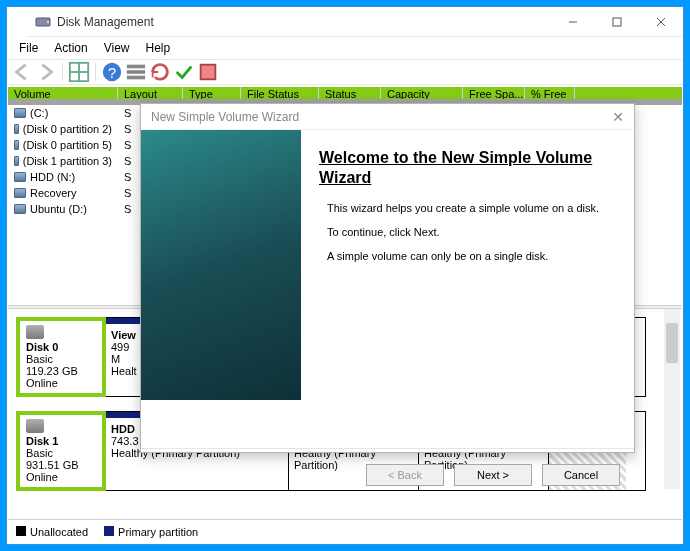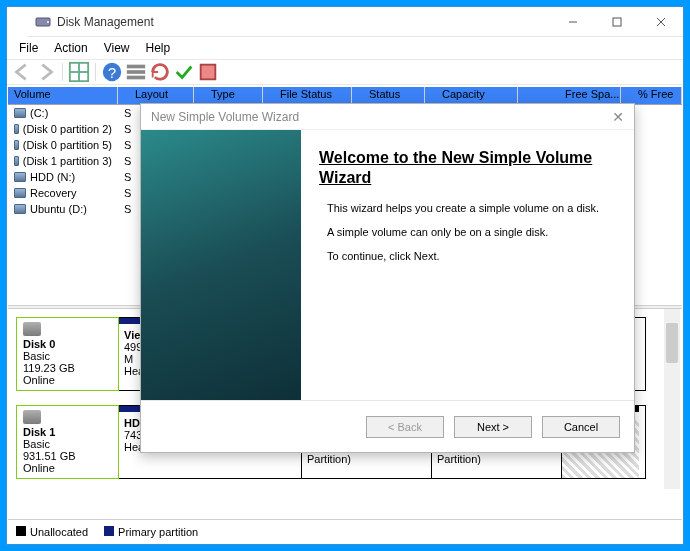--- a/index.html
+++ b/index.html
@@ -10,30 +10,30 @@
   .titletext { flex: 1; color: #333; font-size: 12px; }
   .winbtn { width: 44px; height: 28px; display: flex; align-items: center; justify-content: center; color: #555; }
   .winbtn svg { width: 10px; height: 10px; }
   .menubar { height: 22px; display: flex; align-items: center; padding: 0 4px; background: #fff; }
   .menuitem { padding: 2px 8px; color: #000; }
   .toolbar { height: 26px; display: flex; align-items: center; padding: 2px 4px; gap: 2px; border-top: 1px solid #e8e8e8; border-bottom: 1px solid #e8e8e8; background: #fff; }
   .tbtn { width: 22px; height: 22px; display: flex; align-items: center; justify-content: center; color: #555; }
   .tbtn.disabled { opacity: .4; }
   .tsep { width: 1px; height: 18px; background: #ddd; margin: 0 3px; }
   .content { position: absolute; top: 80px; left: 1px; right: 1px; bottom: 1px; display: flex; flex-direction: column; }
-  .listhdr { display: flex; height: 18px; background: #3b82f6; border-bottom: 1px solid #a3a3a3; justify-content: space-between; }
+  .listhdr { display: flex; height: 18px; background: #84cc16; border-bottom: 6px solid #a3a3a3; }
   .hcell { border-right: 1px solid #d0d0d0; padding: 1px 6px; font-size: 11px; color: #000; overflow: hidden; white-space: nowrap; }
   .vollist { flex: 0 0 auto; height: 200px; overflow: hidden; background: #fff; position: relative; }
   .volrow { display: flex; height: 16px; align-items: center; }
   .vcell { padding: 0 6px; font-size: 11px; color: #000; overflow: hidden; white-space: nowrap; display: flex; align-items: center; gap: 4px; }
   .volicon { width: 12px; height: 10px; background: linear-gradient(#9cb7d6,#58789c); border: 1px solid #4a6784; border-radius: 1px; }
   .divider { height: 4px; background: #f0f0f0; border-top: 1px solid #d0d0d0; border-bottom: 1px solid #d0d0d0; }
   .diskpanel { flex: 1; overflow: auto; background: #fff; position: relative; padding: 8px; }
   .diskrow { display: flex; margin-bottom: 14px; }
-  .diskhead { width: 103px; border: 1px solid #84cc16; padding: 4px 6px; font-size: 11px; background: #fff; }
+  .diskhead { width: 90px; border: 4px solid #84cc16; padding: 4px 6px; font-size: 11px; background: #fff; }
   .diskhead .dicon { width: 18px; height: 14px; background: linear-gradient(#b0b0b0,#7a7a7a); border-radius: 2px; margin-bottom: 2px; }
   .diskhead b { font-size: 11px; }
   .diskpartitions { flex: 1; display: flex; border: 1px solid #000; border-left: none; }
   .partcell { border-left: 1px solid #000; padding: 4px 5px; font-size: 11px; overflow: hidden; position: relative; }
   .partcell:first-child { border-left: none; }
   .partcell .stripe { position: absolute; top: 0; left: 0; right: 0; height: 6px; background: #0f1f7a; }
   .partcell .inner { margin-top: 7px; }
   .partcell.unalloc .stripe { background: #000; }
   .partcell.unalloc .inner { background-image: repeating-linear-gradient(45deg,#ddd 0,#ddd 3px,#fff 3px,#fff 6px); position: absolute; top: 7px; left: 0; right: 0; bottom: 0; padding: 3px 5px;}
   .scrollstub { position: absolute; right: 2px; top: 0; bottom: 30px; width: 16px; background: #f0f0f0; }
@@ -42,24 +42,24 @@
   .legbox { width: 10px; height: 10px; display: inline-block; margin-right: 4px; }
   
   .dlg { position: absolute; left: 133px; top: 96px; width: 495px; height: 350px; background: #fff; border: 1px solid #b5b5b5; box-shadow: 0 4px 12px rgba(0,0,0,.25); }
   .dlgtitle { height: 26px; display: flex; align-items: center; padding: 0 10px; border-bottom: 1px solid #eee; color: #888; }
   .dlgtitle .x { margin-left: auto; font-family: Arial; color: #888; font-size: 14px; }
   .dlgbody { display: flex; height: 270px; }
   .dlgside { width: 160px; background: linear-gradient(160deg,#2b8a8a 0%,#1a4d55 50%,#0e3038 100%); }
   .dlgmain { flex: 1; padding: 18px 18px 6px 18px; }
   .dlgmain h2 { font-size: 16px; font-weight: bold; margin: 0 0 14px 0; color: #000; line-height: 1.25; text-decoration: underline; }
   .dlgmain p { font-size: 11px; margin: 0 0 12px 8px; color: #000; }
-  .dlgbtns { height: 52px; border-top: 1px solid #e6e6e6; display: flex; align-items: center; justify-content: flex-end; padding: 0 14px; gap: 10px; }
+  .dlgbtns { height: 52px; border-top: 1px solid #e6e6e6; display: flex; align-items: center; justify-content: flex-end; padding: 0 14px; gap: 10px; margin-top: 48px; }
   .dbtn { width: 78px; height: 22px; font-size: 11px; border: 1px solid #a8a8a8; background: #f0f0f0; color: #000; display: flex; align-items: center; justify-content: center; }
   .dbtn.disabled { color: #9a9a9a; }
-  .c-vol { width: 110px; } .c-lay { width: 65px; } .c-typ { width: 58px; } .c-fs { width: 78px; } .c-st { width: 62px; } .c-cap { width: 82px; } .c-fr { width: 62px; margin-left: 30px; } .c-pf { width: 50px; }
+  .c-vol { width: 110px; } .c-lay { width: 65px; } .c-typ { width: 58px; } .c-fs { width: 78px; } .c-st { width: 62px; } .c-cap { width: 82px; } .c-fr { width: 62px; } .c-pf { width: 50px; }
 </style>
 </head>
 <body>
 
 <div class="window">
   <div class="titlebar">
     <span class="titleicon">
       <svg viewBox="0 0 16 16">
           <rect x="1" y="4" width="14" height="8" rx="1" fill="#88a" stroke="#557"></rect>
           <circle cx="13" cy="8" r="1" fill="#fff"></circle>
@@ -267,22 +267,22 @@
   <div class="dlg">
     <div class="dlgtitle">
       <span>New Simple Volume Wizard</span>
       <span class="x">✕</span>
     </div>
     <div class="dlgbody">
       <div class="dlgside"></div>
       <div class="dlgmain">
         <h2>Welcome to the New Simple Volume Wizard</h2>
         <p>This wizard helps you create a simple volume on a disk.</p>
+        <p>To continue, click Next.</p>
         <p>A simple volume can only be on a single disk.</p>
-        <p>To continue, click Next.</p>
       </div>
     </div>
     <div class="dlgbtns">
       <div class="dbtn disabled">&lt; Back</div>
       <div class="dbtn">Next &gt;</div>
       <div class="dbtn">Cancel</div>
     </div>
   </div>
 </div>
 

